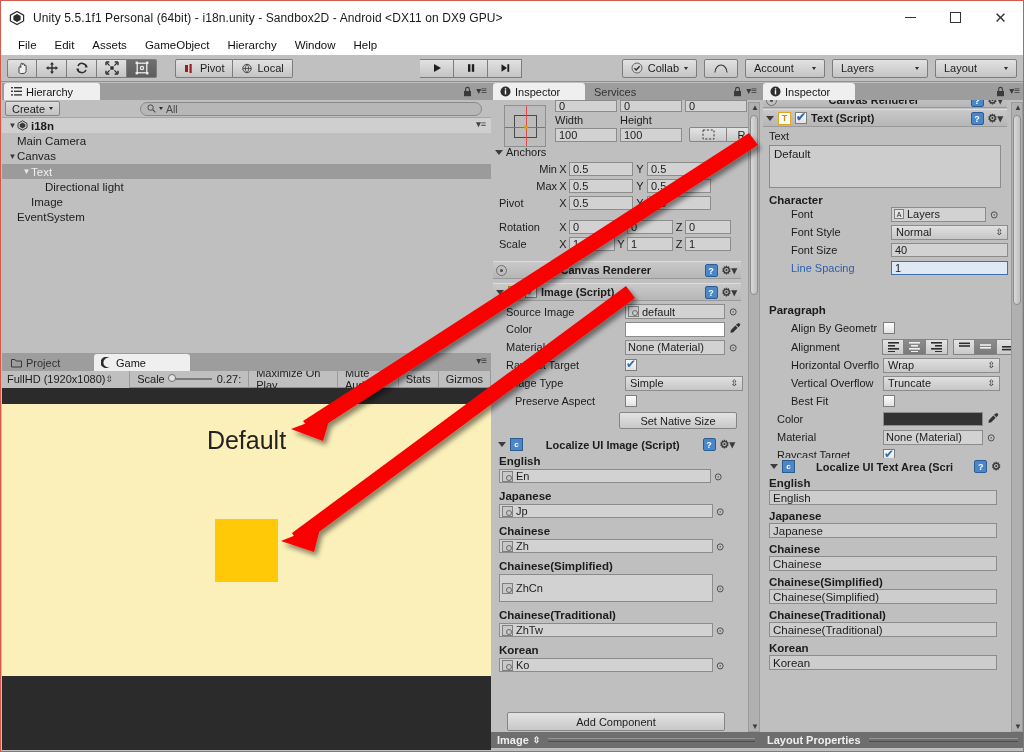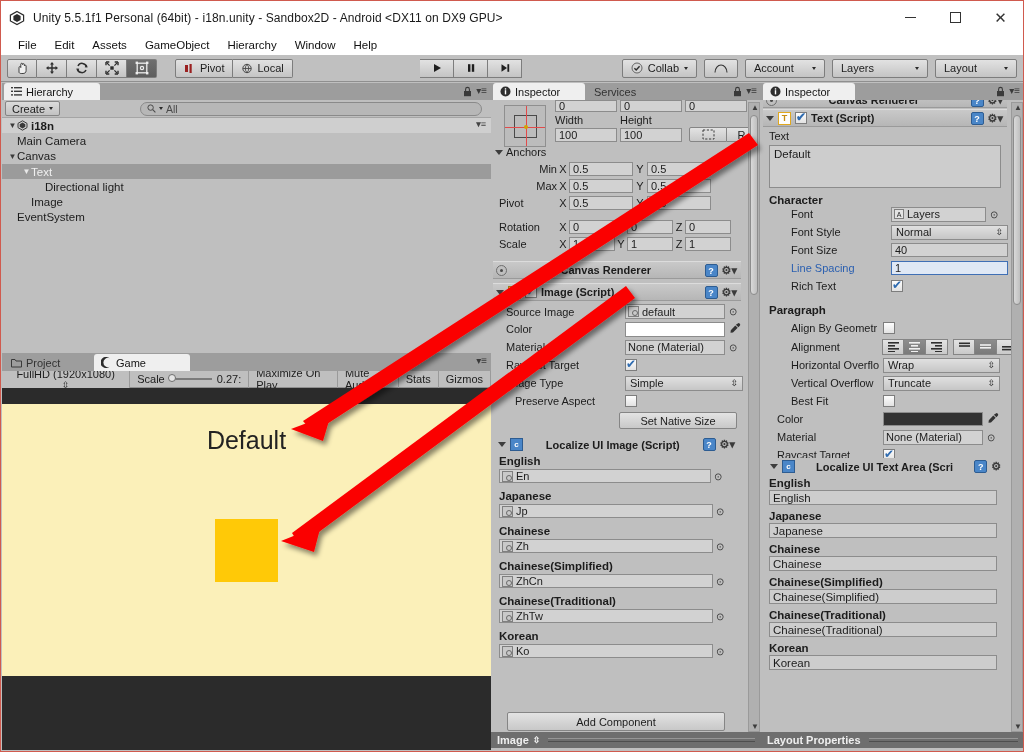--- a/index.html
+++ b/index.html
@@ -99,21 +99,21 @@
   .h-row .arrow { width:9px; display:inline-block; text-align:center; font-size:8px; color:#3b3b3b;}
   .h-row.sel .arrow{ color:#e9e9e9;}
   .h-scene { background:#cfcfcf; font-weight:bold; }
   .unity-cube { width:11px; height:11px; margin-right:3px;}
   .h-menu { position:absolute; right:5px; top:1px; font-size:9px; color:#444;}
 
   
   #gamepanel { left:0; top:270px; width:489px; height:399px;}
   .g-tabrow { height:18px; background:#9d9d9d; position:relative;}
   .g-toolbar { height:17px; background:#bfbfbf; display:flex; align-items:center; border-bottom:1px solid #8f8f8f; font-size:11px;}
-  .g-aspect { width:152px; height:17px; display:flex; align-items:center; justify-content:center; padding:0 5px; border-right:1px solid #9a9a9a; background:#bfbfbf;flex-direction:column;}
+  .g-aspect { width:152px; height:17px; display:flex; align-items:center; justify-content:flex-start; padding:0 5px; border-right:1px solid #9a9a9a; background:#bfbfbf;}
   .g-scale { display:flex; align-items:center; gap:5px; padding:0 7px; border-right:1px solid #9a9a9a; height:17px;}
   .slider-track { width:42px; height:2px; background:#7b7b7b; position:relative;}
   .slider-knob { width:8px;height:8px;border-radius:50%;background:#e5e5e5;border:1px solid #6d6d6d; position:absolute; left:-2px; top:-4px;}
   .g-item { padding:0 7px; height:17px; display:flex;align-items:center; border-right:1px solid #9a9a9a;}
   .game-view { background:#2b2b2b; height:362px; position:relative; overflow:hidden;}
   .game-canvas { position:absolute; left:0; top:16px; width:489px; height:272px; background:#fbf0b9;}
   .game-text { position:absolute; width:100%; text-align:center; top:22px; font-size:25px; color:#222; font-family:"Liberation Sans",sans-serif;}
   .yellow-sq { position:absolute; width:63px; height:63px; background:#ffc907; left:213px; top:115px;}
 
   
@@ -647,21 +647,21 @@
                   <div class="obj-field" style="width: 214px; height: 14px;">
                     <span class="obj-ico"></span>
                     <span>Zh</span>
                   </div>
                   <span style="margin-left: 3px; font-size: 10px; color: rgb(58, 58, 58);">⊙</span>
                 </div>
               </div>
               <div style="padding: 1px 0px 5px 4px;">
                 <div style="font-weight: bold; font-size: 11.5px; padding: 1px 0px 2px;">Chainese(Simplified)</div>
                 <div style="display: flex; align-items: center;">
-                  <div class="obj-field" style="width: 214px; height: 14px;">
+                  <div class="obj-field" style="width: 214px; height: 28px;">
                     <span class="obj-ico"></span>
                     <span>ZhCn</span>
                   </div>
                   <span style="margin-left: 3px; font-size: 10px; color: rgb(58, 58, 58);">⊙</span>
                 </div>
               </div>
               <div style="padding: 1px 0px 5px 4px;">
                 <div style="font-weight: bold; font-size: 11.5px; padding: 1px 0px 2px;">Chainese(Traditional)</div>
                 <div style="display: flex; align-items: center;">
                   <div class="obj-field" style="width: 214px; height: 14px;">
@@ -765,24 +765,20 @@
               <span style="font-size:9px;">⇳</span>
             </div>
           </div>
           <div class="row" style="height:18px;">
             <span style="width:118px;padding-left:18px;">Font Size</span>
             <div class="field" style="width:117px;">40</div>
           </div>
           <div class="row" style="height:18px;">
             <span style="width:118px;padding-left:18px;color:#2a5fb0;">Line Spacing</span>
             <div class="field" style="width:117px;border:1px solid #3f6fb5;background:#dfe8f5;">1</div>
-          </div>
-          <div class="row" style="height:18px;">
-            <span style="width:118px;padding-left:18px;">Rich Text</span>
-            <span class="cbx on"></span>
           </div>
         </div>
 
         <div style="position:absolute;left:8px;top:204px;font-weight:bold;font-size:11.5px;">Paragraph</div>
 
         <div style="position:absolute;left:8px;top:219px;width:250px;">
           <div class="row" style="height:18px;">
             <span style="width:110px;padding-left:18px;">Align By Geometr</span>
             <span class="cbx"></span>
           </div>

